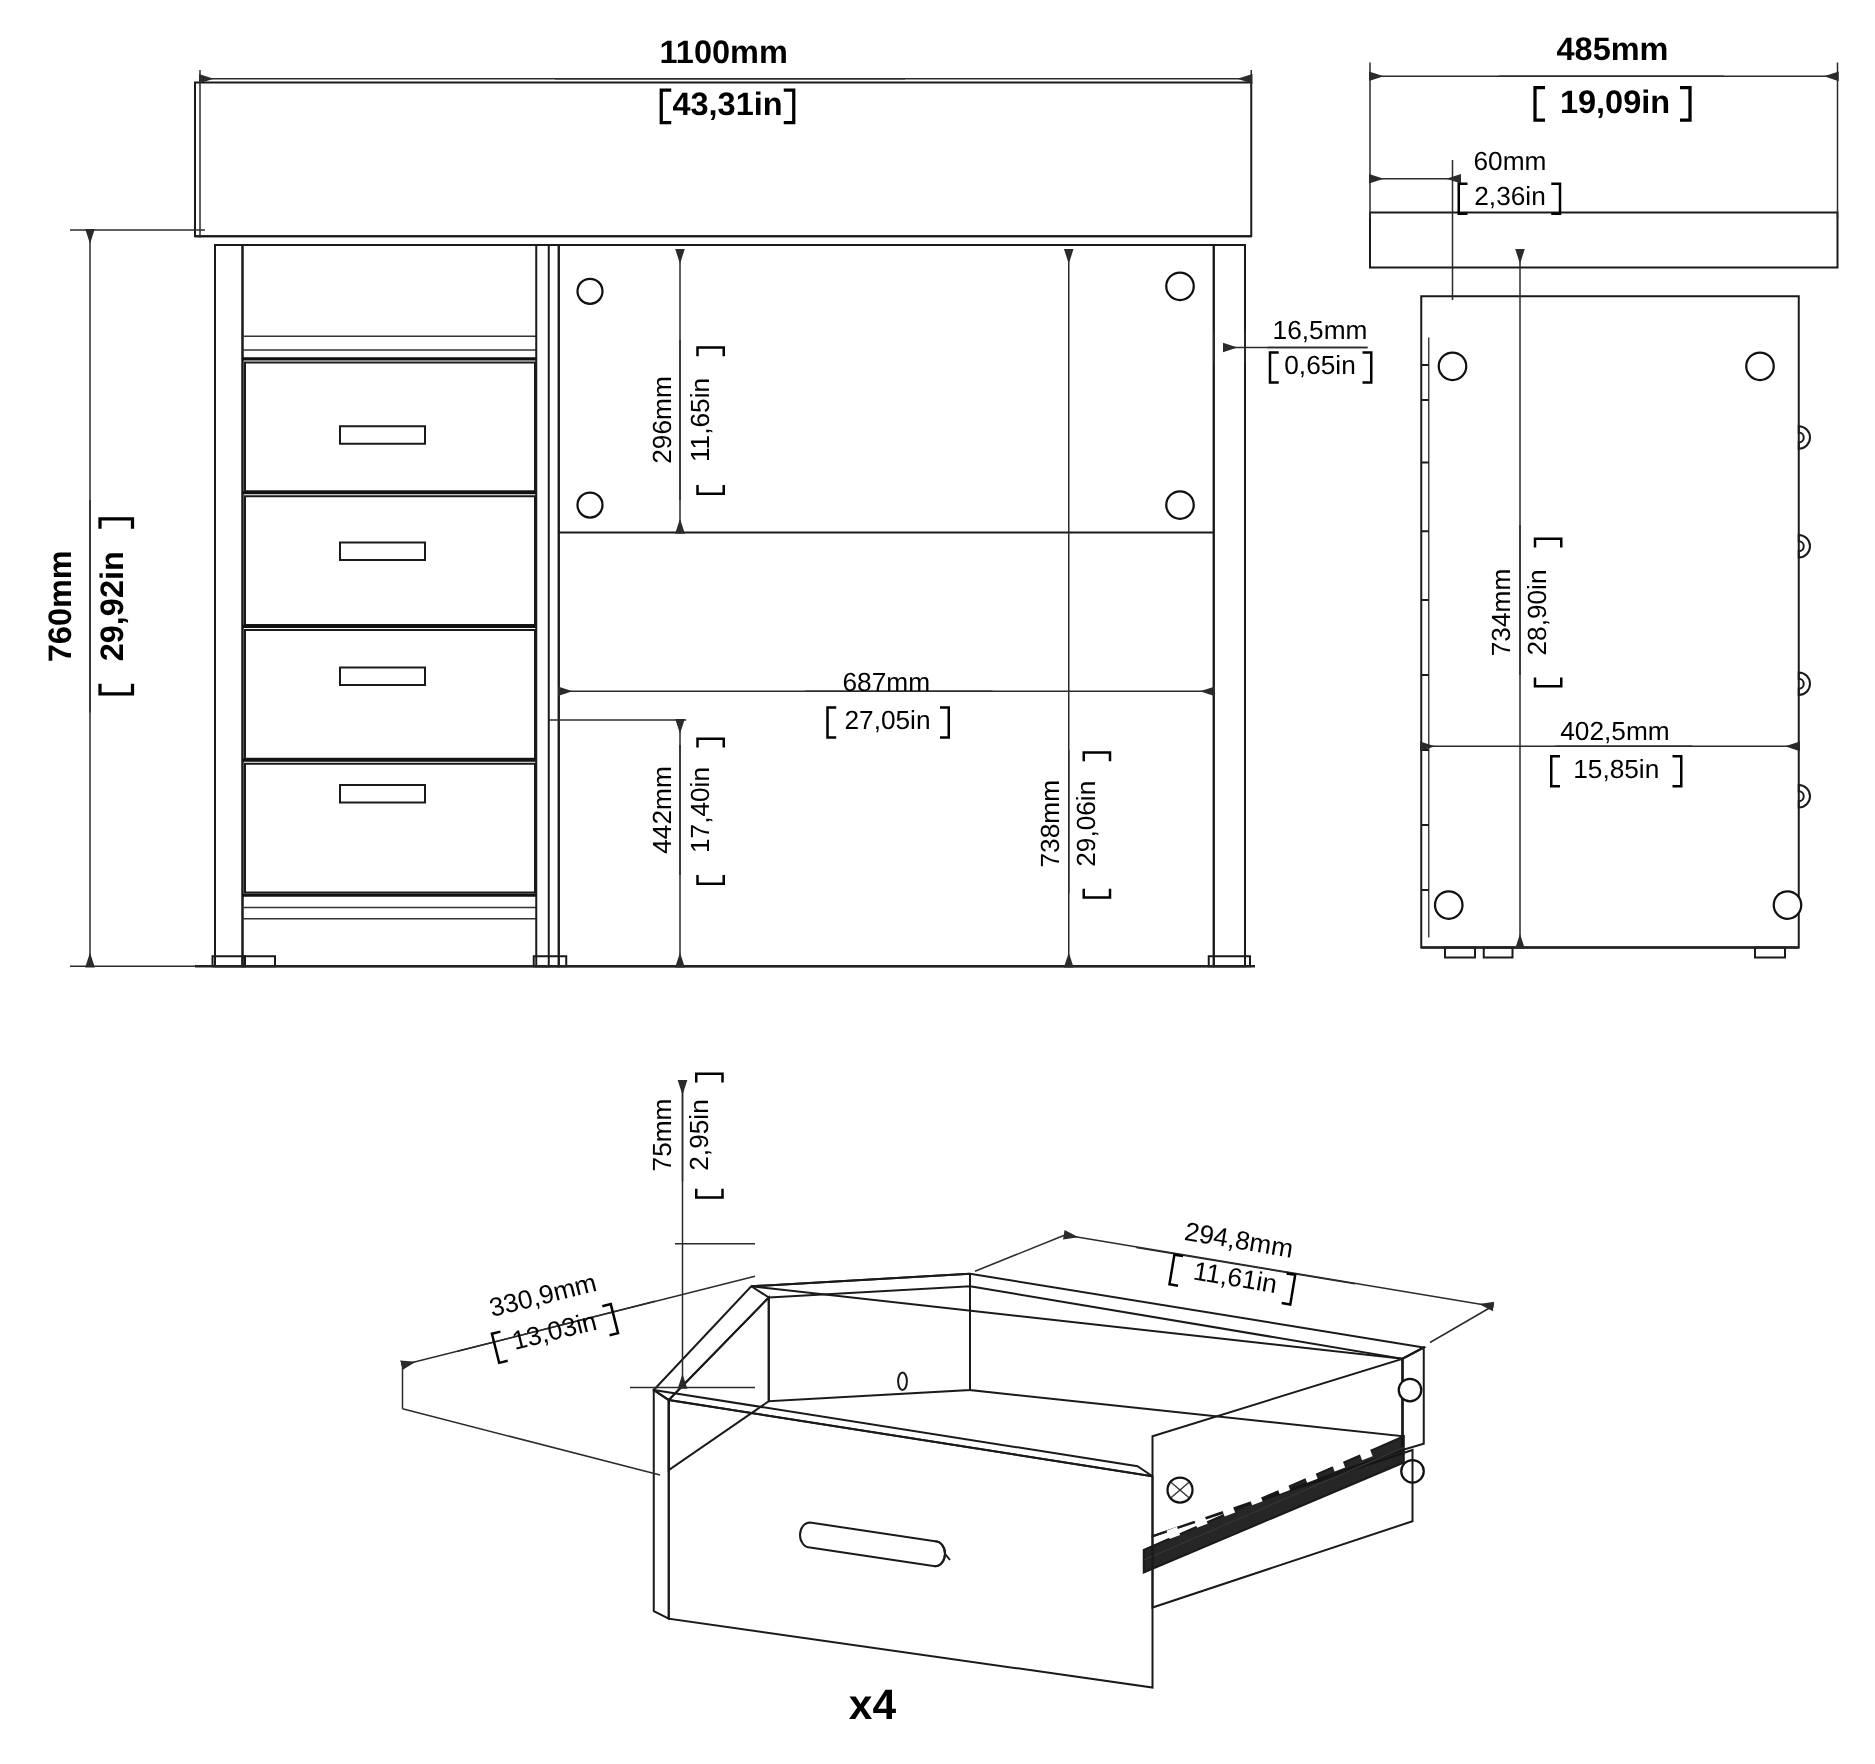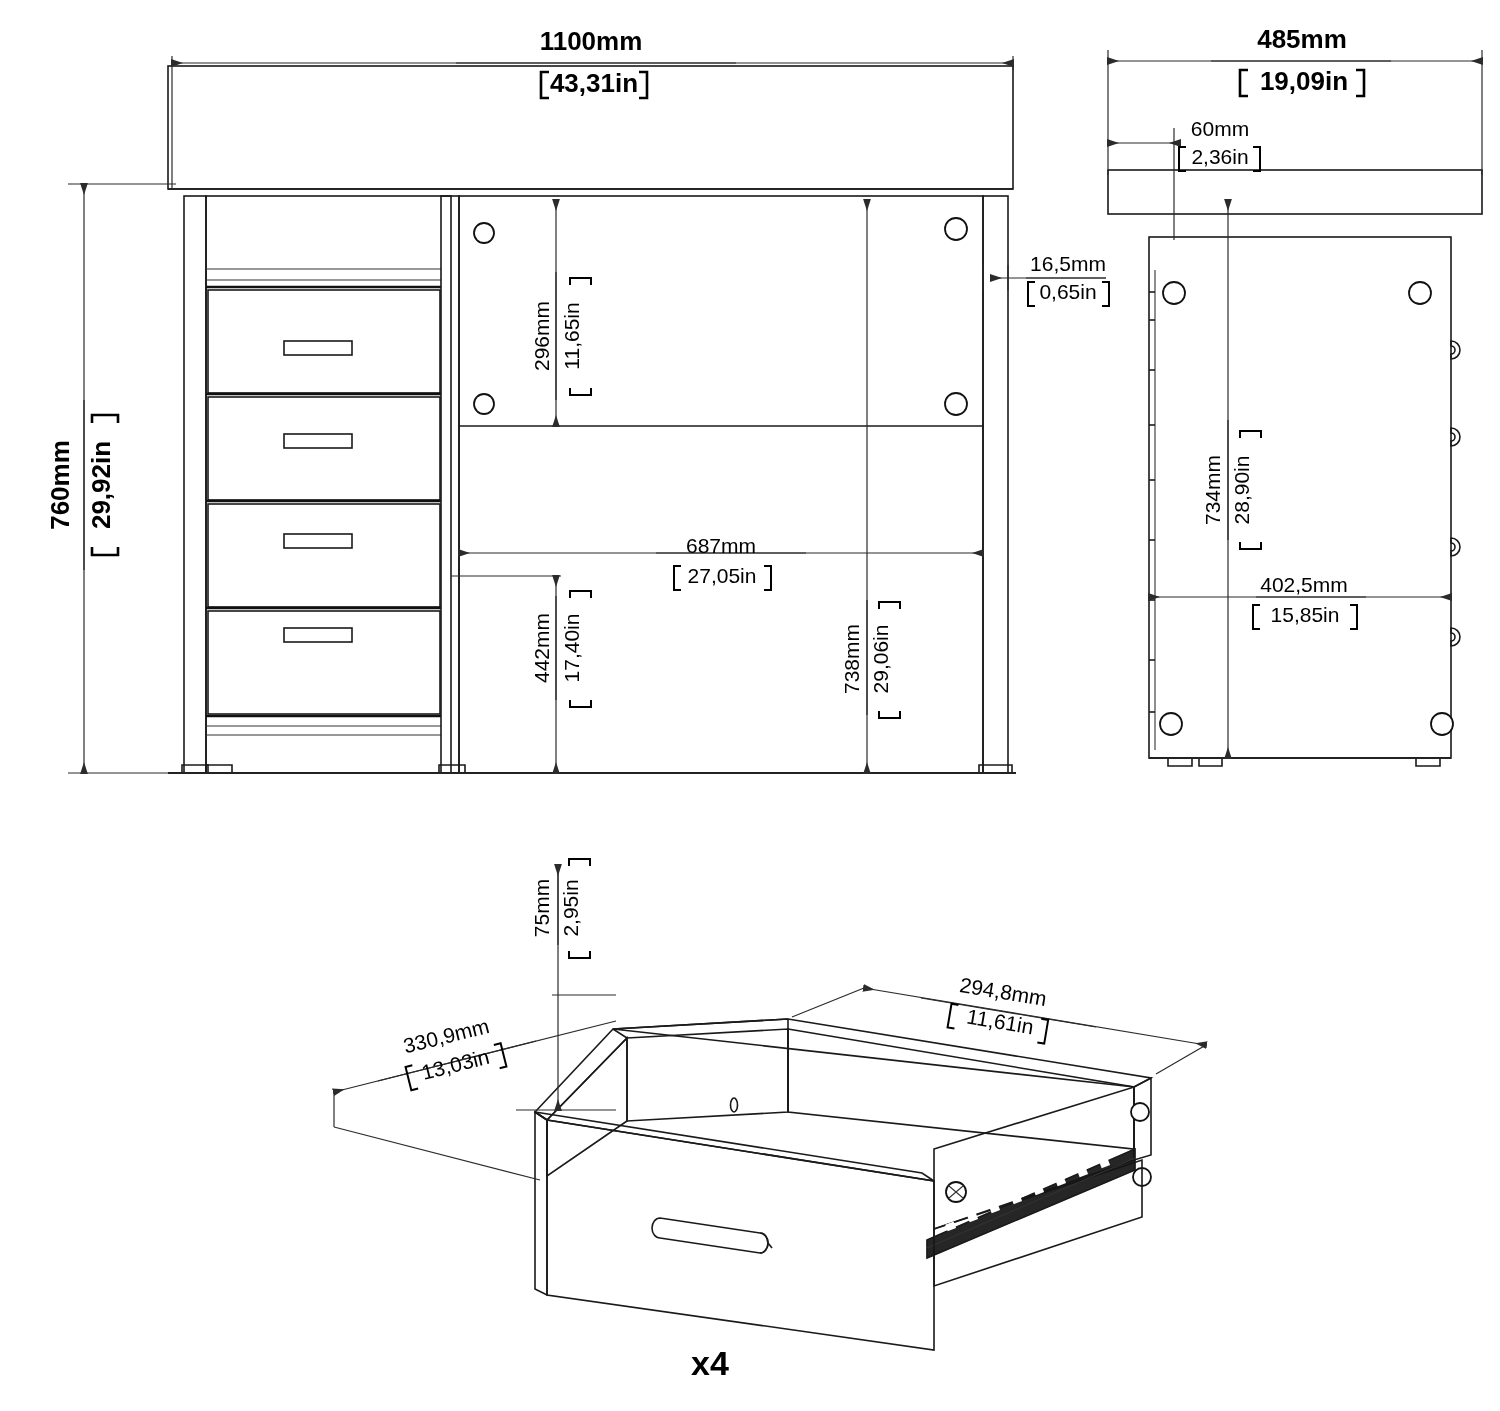--- a/index.html
+++ b/index.html
@@ -10,21 +10,21 @@
   }
   body {
     width: 1500px;
     height: 1411px;
     position: relative;
     font-family: "Liberation Sans", sans-serif;
     overflow: hidden;
   }
   #sheet {
     position: absolute;
-    left: 16px; top: 0;
+    left: 4px; top: 0;
     width: 1296px;
     height: 1411px;
     text-align: center;
   }
   svg.drawing {
     position: absolute;
     left: 0; top: 0;
     width: 1500px;
     height: 1411px;
   }

